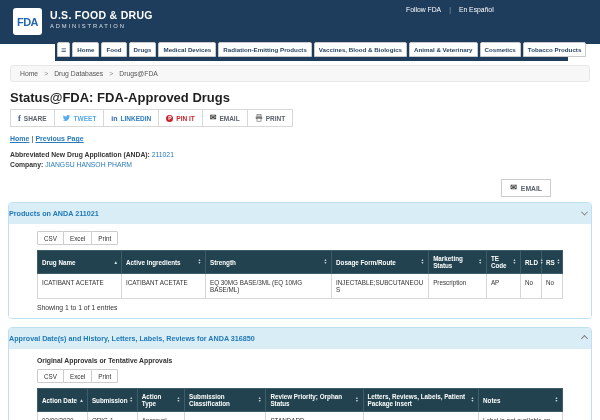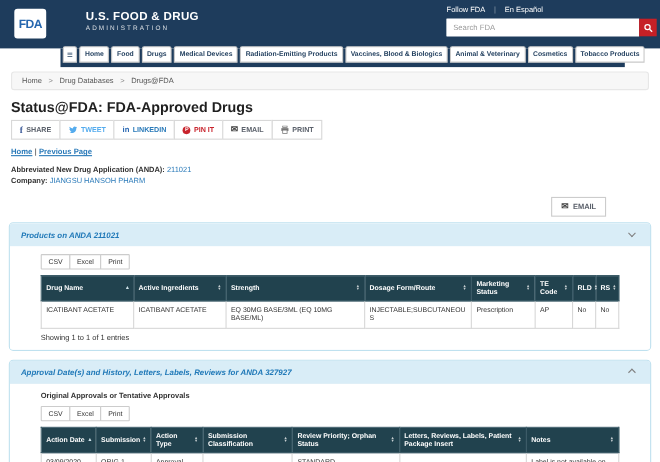--- a/index.html
+++ b/index.html
@@ -9,21 +9,21 @@
   }
   *{box-sizing:border-box;margin:0;padding:0;}
   body{font-family:"Liberation Sans",sans-serif;background:#fff;}
   .page{width:600px;height:420px;overflow:hidden;position:relative;background:#fff;}
 
   
   .site-header{position:relative;height:44px;background:var(--navy);}
   .fda-logo{position:absolute;left:13px;top:8px;width:29px;height:27px;background:#fff;border-radius:3px;
             display:flex;align-items:center;justify-content:center;color:#2566ae;font-weight:bold;
             font-size:11px;letter-spacing:-0.5px;}
-  .brand{position:absolute;left:50px;top:9px;color:#fff;margin-left:28px;}
+  .brand{position:absolute;left:50px;top:9px;color:#fff;}
   .brand .l1{font-size:10.5px;font-weight:bold;letter-spacing:.3px;}
   .brand .l2{font-size:5.8px;letter-spacing:1.9px;color:rgba(255,255,255,.82);margin-top:2px;}
   .header-right{position:absolute;right:3px;top:6px;width:191px;}
   .follow-row{display:flex;align-items:center;gap:8px;color:#fff;font-size:6.8px;margin-bottom:4px;}
   .follow-row .sep{color:rgba(255,255,255,.45);}
   .follow-row a{color:#fff;text-decoration:none;cursor:pointer;}
   .search-row{display:flex;}
   .search-row input{flex:1;height:16px;border:1px solid #fff;font-size:7px;padding:0 5px;color:#333;
                     font-family:"Liberation Sans",sans-serif;border-radius:0;outline:none;}
   .search-row input::placeholder{color:#9a9a9a;}
@@ -68,22 +68,22 @@
   .app-info{margin:8px 10px 0;font-size:6.8px;line-height:10px;color:#333;}
   .app-info b{font-weight:bold;}
   .app-info a{color:var(--link-blue);text-decoration:none;cursor:pointer;}
   .email-row{margin-top:9px;display:flex;justify-content:flex-end;padding-right:49px;}
   .email-btn{display:flex;align-items:center;gap:4px;height:18px;padding:0 8px;background:#fff;
              border:1px solid #ccc;font-size:6.8px;font-weight:bold;color:#5b616b;cursor:pointer;}
 
   
   .panel{margin:5px 8px 0;border:1px solid var(--panel-border);border-radius:4px;overflow:hidden;background:#fff;}
   .panel+.panel{margin-top:8px;}
-  .panel-header{background:var(--panel-header-bg);padding:6px 10px;display:flex;
-                justify-content:space-between;align-items:center;cursor:pointer;font-style:italic;}
+  .panel-header{background:var(--panel-header-bg);padding:6px 0;display:flex;
+                justify-content:space-between;align-items:center;cursor:pointer;}
   .panel-title{font-size:7.2px;font-weight:bold;color:var(--panel-title-blue);}
   .chev{display:inline-block;width:5px;height:5px;border-right:1.4px solid #808080;
         border-bottom:1.4px solid #808080;margin-right:4px;}
   .chev.down{transform:rotate(45deg) translate(-1px,-1px);}
   .chev.up{transform:rotate(-135deg);}
   .panel-body{padding:7px 28px 7px;background:#fff;}
   .subtitle{font-size:6.8px;font-weight:bold;color:#333;margin:1px 0 5px;}
   .export-group{display:flex;margin-bottom:5px;}
   .export-btn{height:14px;padding:0 6px;background:#fff;border:1px solid #ccc;margin-left:-1px;
               font-size:6.3px;color:#333;display:flex;align-items:center;cursor:pointer;border-radius:1px;}
@@ -110,31 +110,20 @@
     <div class="fda-logo">FDA</div>
     <div class="brand">
       <div class="l1">U.S. FOOD &amp; DRUG</div>
       <div class="l2">ADMINISTRATION</div>
     </div>
     <div class="header-right">
       <div class="follow-row">
         <a>Follow FDA</a>
         <span class="sep">|</span>
         <a>En Español</a>
-      </div>
-      <div class="search-row">
-        <input type="text" placeholder="Search FDA" style="">
-        <button class="search-btn">
-          <span style="display:flex;">
-            <svg width="9" height="9" viewBox="0 0 16 16">
-              <circle cx="6.5" cy="6.5" r="4.2" fill="none" stroke="#fff" stroke-width="2"></circle>
-              <line x1="9.8" y1="9.8" x2="14" y2="14" stroke="#fff" stroke-width="2.2"></line>
-            </svg>
-          </span>
-        </button>
       </div>
     </div>
   </div>
 
   <div class="nav-row">
     <div class="nav-strip">
       <div class="nav-tab menu">≡</div>
     <div class="nav-tab">Home</div>
         <div class="nav-tab">Food</div>
         <div class="nav-tab">Drugs</div>
@@ -323,21 +312,21 @@
               <td>No</td>
             </tr>
           </tbody>
         </table>
       <div class="showing">Showing 1 to 1 of 1 entries</div>
     </div>
   </div>
 
   <div class="panel">
     <div class="panel-header">
-      <span class="panel-title">Approval Date(s) and History, Letters, Labels, Reviews for ANDA 327927</span>
+      <span class="panel-title">Approval Date(s) and History, Letters, Labels, Reviews for ANDA 316850</span>
       <span class="chev up"></span>
     </div>
     <div class="panel-body">
       <div class="subtitle">Original Approvals or Tentative Approvals</div>
       <div class="export-group">
           <div class="export-btn">CSV</div>
           <div class="export-btn">Excel</div>
           <div class="export-btn">Print</div>
         </div>
       <table class="data">

